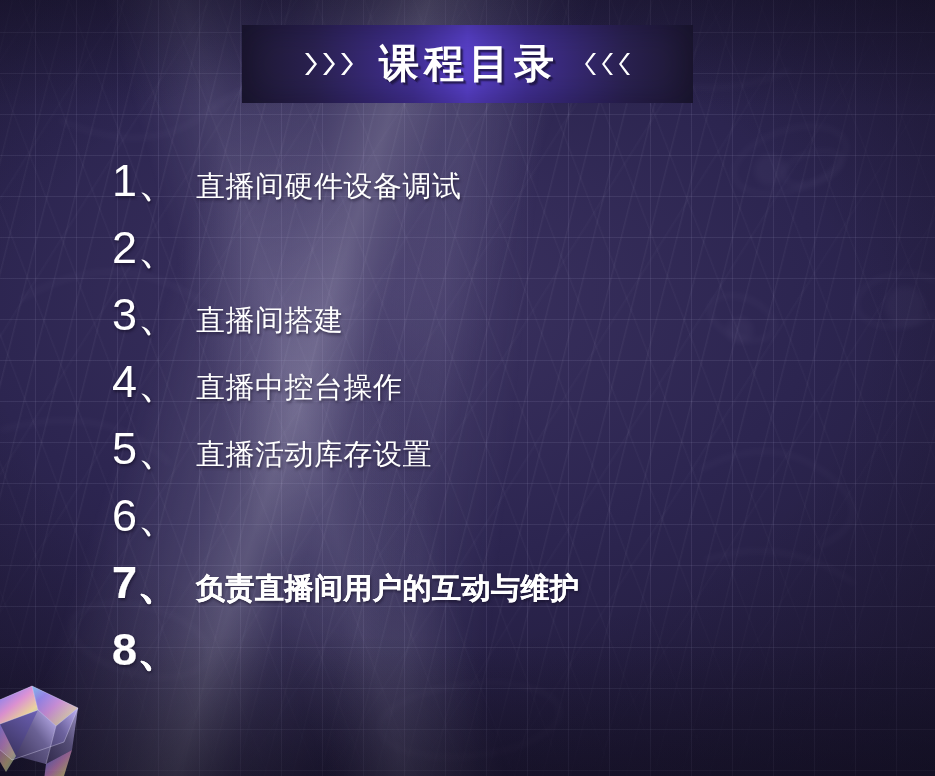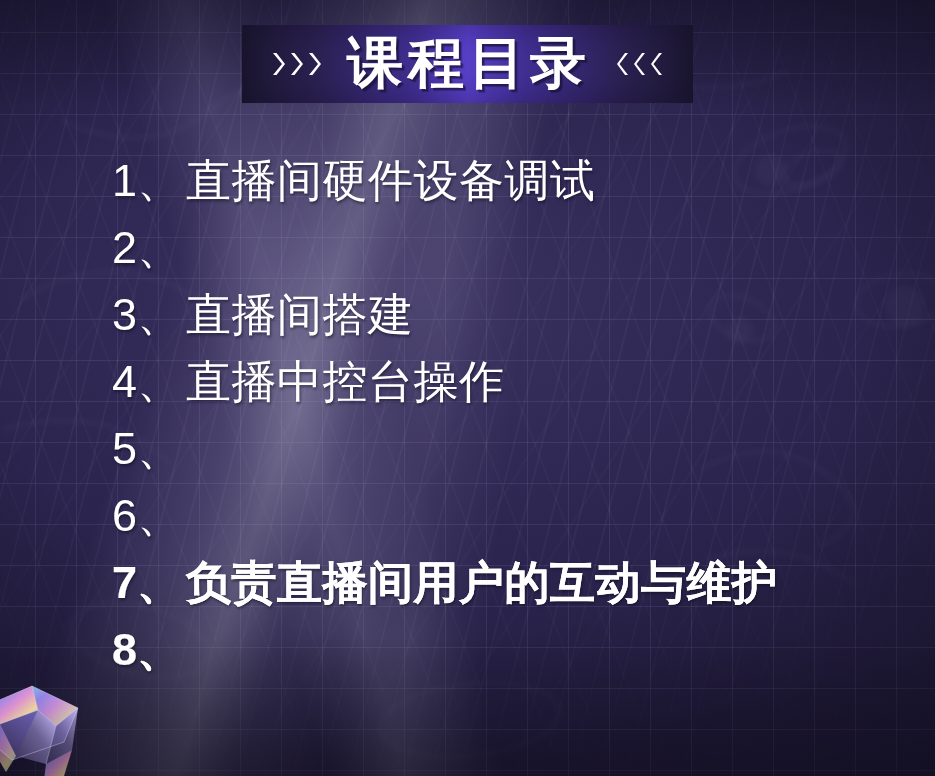--- a/index.html
+++ b/index.html
@@ -131,21 +131,21 @@
     gap: 5px;
     color: #ffffff;
     line-height: 1;
   }
   .chev svg { display: block; }
   .chev.right svg { width: 13px; height: 26px; }
   .chev.left  svg { width: 12px; height: 26px; }
 
   .banner-title {
     color: #ffffff;
-    font-size: 56px;
+    font-size: 40px;
     font-weight: 700;
     letter-spacing: 5px;
     line-height: 1;
     white-space: nowrap;
     text-shadow:
        2px 2px 0 rgba(26,18,54,0.55),
        3px 3px 1px rgba(18,12,40,0.35);
     padding-bottom: 2px;
   }
 
@@ -165,24 +165,24 @@
     text-shadow: 1px 2px 3px rgba(14,9,30,0.55);
   }
   .toc-num {
     font-size: 45px;
     font-weight: 400;
     line-height: 1;
     flex: 0 0 auto;
     letter-spacing: 0px;
   }
   .toc-text {
-    font-size: 45px;
+    font-size: 29px;
     font-weight: 400;
     line-height: 1;
-    margin-left: 4px;
+    margin-left: 14px;
     letter-spacing: 0.5px;
   }
   
   .toc-row.heavy .toc-num,
   .toc-row.heavy .toc-text {
     font-weight: 700;
     -webkit-text-stroke: 0.2px #ffffff;
   }
 </style>
 </head>
@@ -302,20 +302,21 @@
       <span class="toc-text">直播间搭建</span>
     </div>
 
     <div class="toc-row">
       <span class="toc-num">4、</span>
       <span class="toc-text">直播中控台操作</span>
     </div>
 
     <div class="toc-row">
       <span class="toc-num">5、</span>
+      <span class="toc-text">直播活动库存设置</span>
     </div>
 
     <div class="toc-row">
       <span class="toc-num">6、</span>
     </div>
 
     <div class="toc-row heavy">
       <span class="toc-num">7、</span>
       <span class="toc-text">负责直播间用户的互动与维护</span>
     </div>

